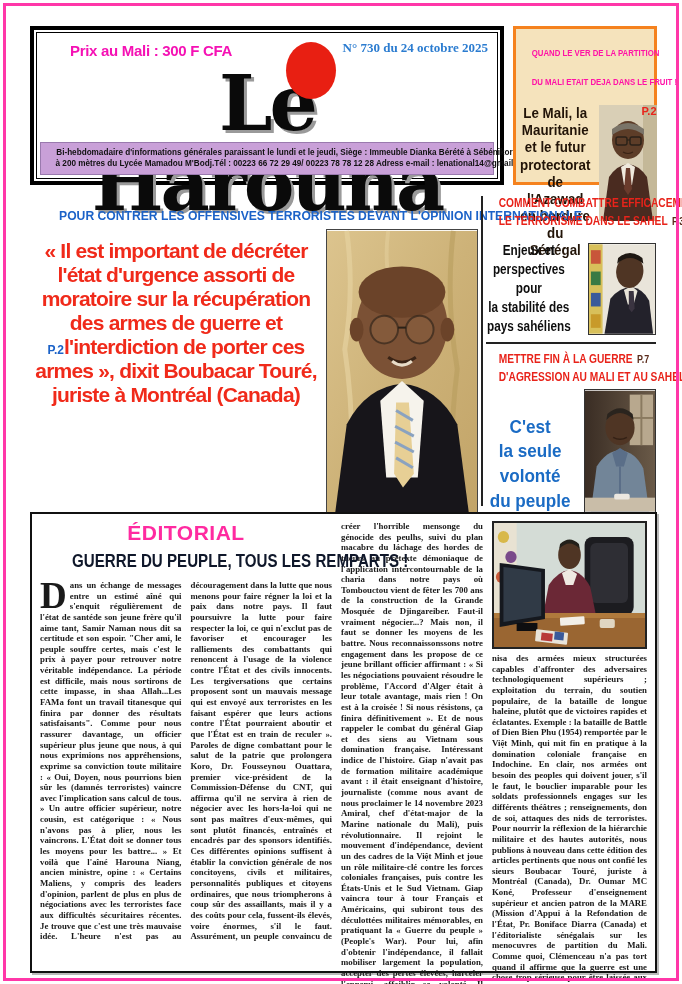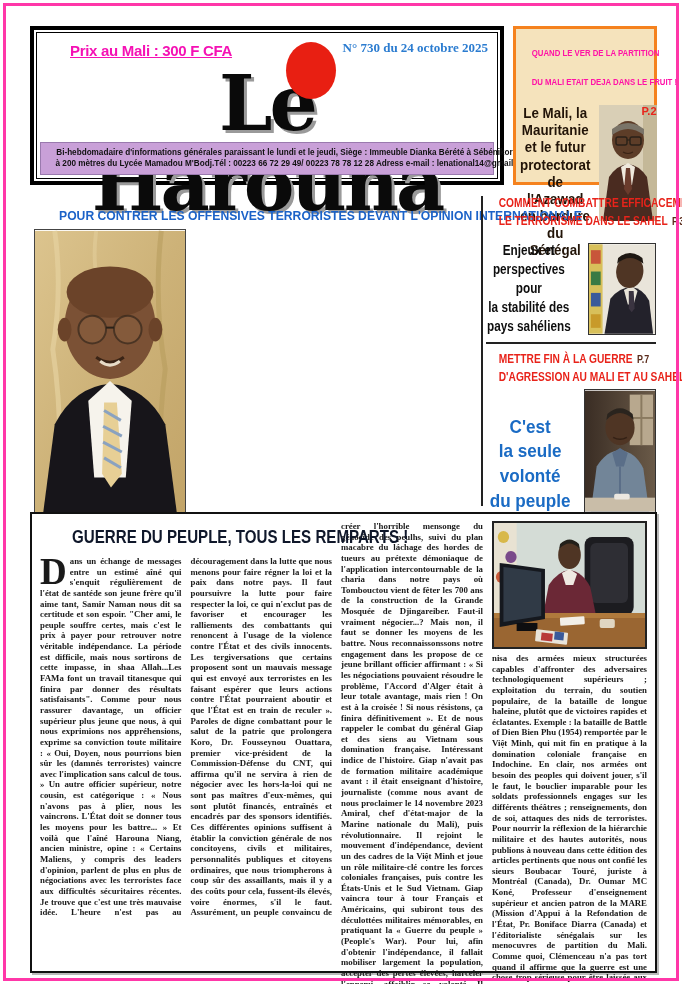--- a/index.html
+++ b/index.html
@@ -3,21 +3,21 @@
 <meta charset="utf-8">
 <style>
   * { margin:0; padding:0; box-sizing:border-box; }
   html,body { width:682px; height:984px; background:#fff; }
   body { position:relative; font-family:"Liberation Sans", sans-serif; overflow:hidden; }
   .frame { position:absolute; inset:3px; border:3px solid #ff37a8; pointer-events:none; z-index:50; }
 
   
   .masthead { position:absolute; left:30px; top:26px; width:474px; height:159px; border:4px solid #000; background:#fff; }
   .masthead::before { content:""; position:absolute; inset:2px; border:1px solid #000; pointer-events:none; }
-  .mh-price { position:absolute; left:36px; top:12px; color:#f511b4; font-weight:bold; font-size:15px; letter-spacing:-0.3px;text-decoration:underline; }
+  .mh-price { position:absolute; left:36px; top:12px; color:#f511b4; font-weight:bold; font-size:15px; letter-spacing:-0.3px; }
   .mh-issue { position:absolute; right:12px; top:10px; color:#2b7cd0; font-weight:bold; font-size:13px; font-family:"Liberation Serif",serif; }
   .mh-logo { position:absolute; left:0; right:0; top:34px; text-align:center;
              font-family:"DejaVu Serif",serif; font-weight:bold; font-size:76px; letter-spacing:-3px;
              color:#0a0a0a; text-shadow:3px 3px 0 #9a9a9a; line-height:1.05; }
   .mh-dot { position:absolute; left:252px; top:12px; width:50px; height:57px; border-radius:50%;
             background:#e81f12; z-index:3; }
   .mh-strip { position:absolute; left:6px; right:6px; bottom:6px; background:#c9a0d8; border:1px solid #9a7aae;
               text-align:center; padding:4px 2px; font-weight:bold; font-size:8.6px; color:#111; line-height:1.35; }
   .nowrapfit { display:inline-block; white-space:nowrap; transform:scaleX(0.95); transform-origin:center; }
 
@@ -121,20 +121,26 @@
       </svg>
     </div>
   </div>
 </section>
 
 <section class="mainstory">
   <div class="ms-kicker">
     <span>POUR CONTRER  LES OFFENSIVES TERRORISTES DEVANT L'OPINION INTERNATIONALE</span>
   </div>
   <div class="ms-body">
+    <h1 class="ms-headline"><span>« Il est important de décréter
+l'état d'urgence assorti de
+moratoire sur la récupération
+des armes de guerre et</span> <span class="ms-pref">P.2</span><span>l'interdiction de porter ces
+armes »,  dixit Boubacar Touré,
+juriste à Montréal (Canada)</span></h1>
     <svg class="ms-photo" width="152" height="288" viewBox="0 0 152 288">
       <defs>
         <linearGradient id="gold" x1="0" y1="0" x2="1" y2="1">
           <stop offset="0" stop-color="#dcc48e"></stop>
             <stop offset="0.5" stop-color="#cdb278"></stop>
             <stop offset="1" stop-color="#c2a468"></stop>
         </linearGradient>
       </defs>
       <rect width="152" height="288" fill="url(#gold)"></rect>
       <path d="M20,0 Q28,60 18,120 Q30,200 22,288" stroke="#e6d2a0" stroke-width="5" fill="none" opacity="0.7"></path>
@@ -221,20 +227,21 @@
         <rect x="0" y="110" width="72" height="14" fill="#c9bda8"></rect>
         <rect x="30" y="106" width="16" height="6" rx="2" fill="#ece8e0"></rect>
       </svg>
     </div>
   </article>
 </aside>
 
 <section class="editorial">
   <div class="ed-grid">
     <div>
+      <div class="ed-label">ÉDITORIAL</div>
       <div class="ed-title"><span>GUERRE DU PEUPLE, TOUS LES REMPARTS  !</span></div>
       <div class="ed-cols ed-body">
         <span class="dropcap">D</span><span>ans un échange de messages entre un estimé aîné qui s'enquit régulièrement de l'état de santéde son jeune frère qu'il aime tant, Samir Naman nous dit sa certitude et son espoir. "Cher ami, le peuple souffre certes, mais c'est le prix à payer pour retrouver notre véritable indépendance. La période est difficile, mais nous sortirons de cette impasse, in shaa Allah...Les FAMa font un travail titanesque qui finira par donner des résultats satisfaisants". Comme pour nous rassurer davantage, un officier supérieur plus jeune que nous, à qui nous exprimions nos appréhensions, exprime sa conviction toute militaire : « Oui, Doyen, nous pourrions bien sûr les (damnés terroristes) vaincre avec l'implication sans calcul de tous. » Un autre officier supérieur, notre cousin, est catégorique : « Nous n'avons pas à plier, nous les vaincrons. L'État doit se donner tous les moyens pour les battre... » Et voilà que l'aîné Harouna Niang, ancien ministre, opine : « Certains Maliens, y compris des leaders d'opinion, parlent de plus en plus de négociations avec les terroristes face aux difficultés sécuritaires récentes. Je trouve que c'est une très mauvaise idée. L'heure n'est pas au découragement dans la lutte que nous menons pour faire régner la loi et la paix dans notre pays. Il faut poursuivre la lutte pour faire respecter la loi, ce qui n'exclut pas de favoriser et encourager les ralliements des combattants qui renoncent à l'usage de la violence contre l'État et des civils innocents. Les tergiversations que certains proposent sont un mauvais message qui est envoyé aux terroristes en les faisant espérer que leurs actions contre l'État pourraient aboutir et que l'État est en train de reculer ». Paroles de digne combattant pour le salut de la patrie que prolongera Koro, Dr. Fousseynou Ouattara, premier vice-président de la Commission-Défense du CNT, qui affirma qu'il ne servira à rien de négocier avec les hors-la-loi qui ne sont pas maîtres d'eux-mêmes, qui sont plutôt financés, entraînés et encadrés par des sponsors identifiés. Ces différentes opinions suffisent à établir la conviction générale de nos concitoyens, civils et militaires, personnalités publiques et citoyens ordinaires, que nous triompherons à coup sûr des assaillants, mais il y a des coûts pour cela, fussent-ils élevés, voire énormes, s'il le faut. Assurément, un peuple convaincu de sa capacité de vaincre les hostilités qu'on lui impose ne manquera pas de ressources dans son combat. Les Maliens, les Burkinabè et les Nigériens, les Sahéliens liés par la communauté de destin, doivent ainsi, tous, quitter la réserve pour se porter sur les remparts. L'AES, ce n'est autre autre chose que ce que les stratèges et politiques imperialistes avaient nommé le Sahélistan, espace qu'ils avaient envisagé, dès 2009, d'occuper entièrement, en commençant par en faire une zone d'entrainement pour les troupes européennes, à l'orée de 2012. C'est ainsi que les prétextes savants du "Touareg marginalisé dans son espace vital" et de "l'Arabe humilié sur ses terres", on en nest arrivé à</span>
       </div>
     </div>
 
     <div class="ed-col3 ed-body">créer l'horrible mensonge du génocide des peulhs, suivi du plan macabre du láchage des hordes de tueurs au prétexte démoniaque de l'application intercontournable de la charia dans notre pays où Tombouctou vient de fêter les 700 ans de la construction de la Grande Mosquée de Djingareiber. Faut-il vraiment négocier...? Mais non, il faut se donner les moyens de les battre. Nous reconnaissonssons notre engagement dans les propose de ce jeune brillant officier affirmant : « Si les négociations pouvaient résoudre le problème, l'Accord d'Alger était à leur totale avantage, mais rien ! On est à la croisée ! Si nous résistons, ça finira définitivement ». Et de nous rappeler le combat du général Giap et des siens au Vietnam sous domination française. Intéressant indice de l'histoire. Giap n'avait pas de formation militaire académique avant : il était enseignant d'histoire, journaliste (comme nous avant de nous proclaimer le 14 novembre 2023 Amiral, chef d'état-major de la Marine nationale du Mali), puis révolutionnaire. Il rejoint le mouvement d'indépendance, devient un des cadres de la Việt Minh et joue un rôle militaire-clé contre les forces coloniales françaises, puis contre les États-Unis et le Sud Vietnam. Giap vaincra tour à tour Français et Américains, qui subiront tous des déculottées militaires mémorables, en pratiquant la « Guerre du peuple » (People's War). Pour lui, afin d'obtenir l'indépendance, il fallait mobiliser largement la population, accepter des pertes élevées, harceler l'ennemi, affaiblir sa volonté. Il procédera par l'intelligence: utilisation combinée de la guérilla, des forces régulières, de l'artillerie et du soutien logistique. Au début, les forces vietamiennes sous ses orders étaient légères, mais avec le temps, Giáp orga-</div>
 
     <div class="ed-col4">
       <svg class="ed-photo" viewBox="0 0 160 124" preserveAspectRatio="none">

